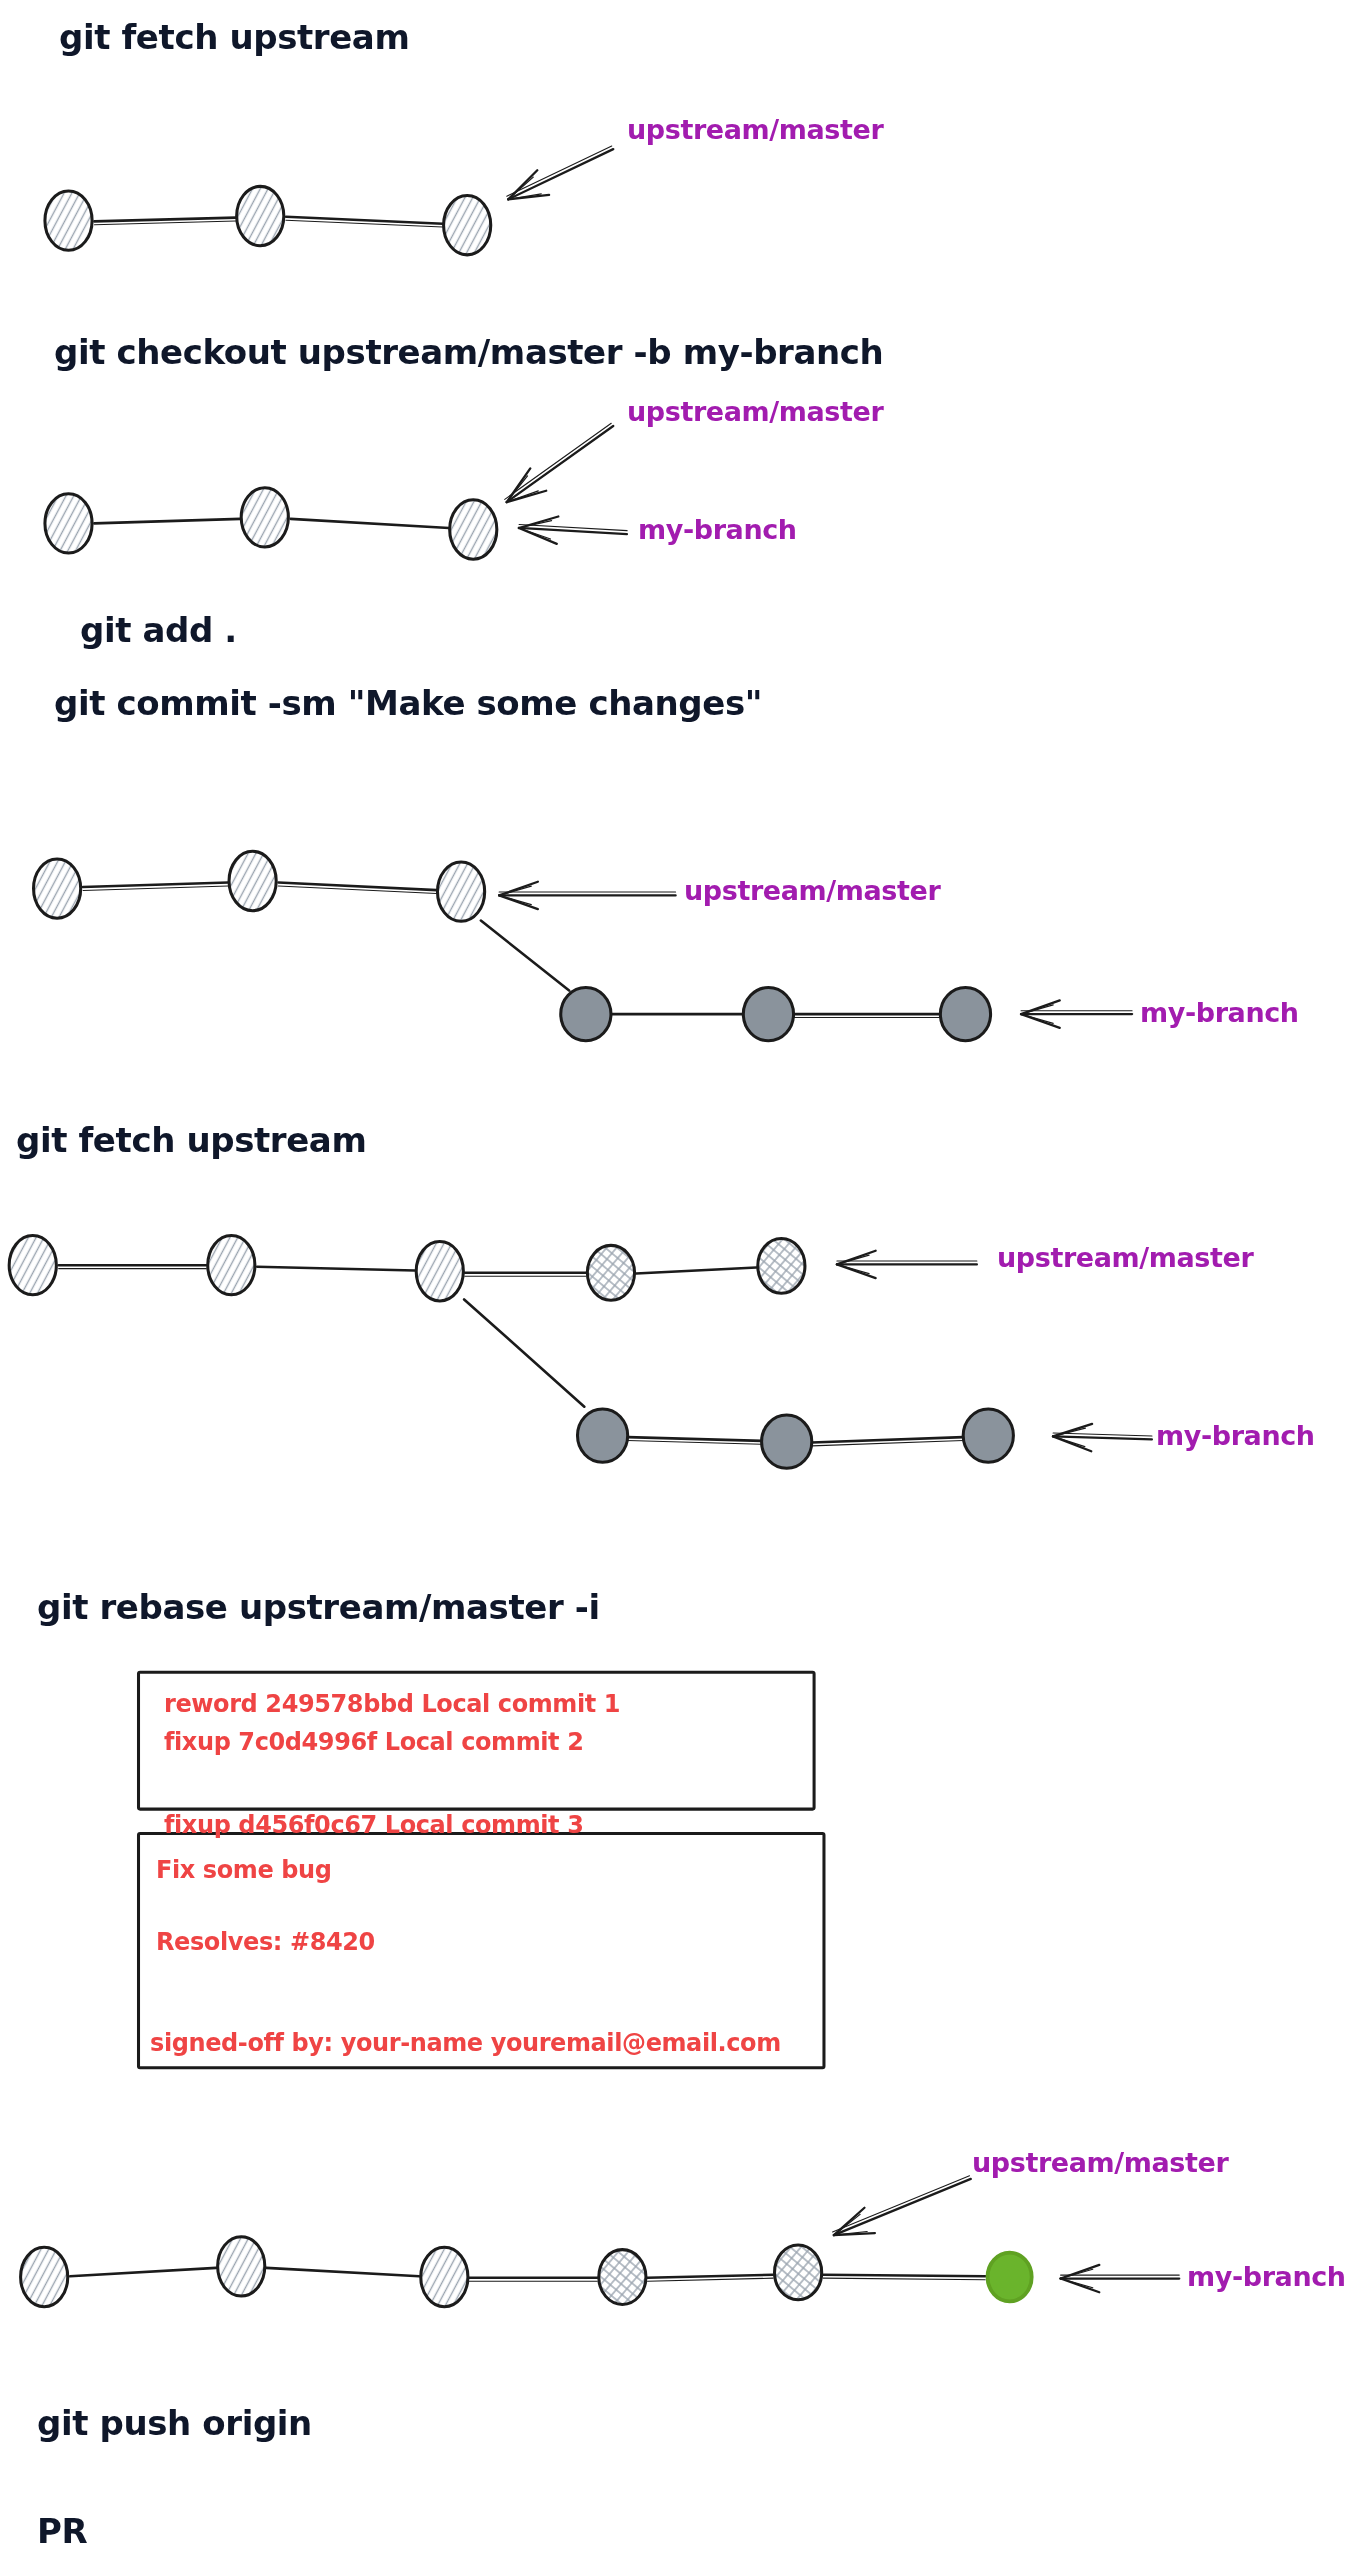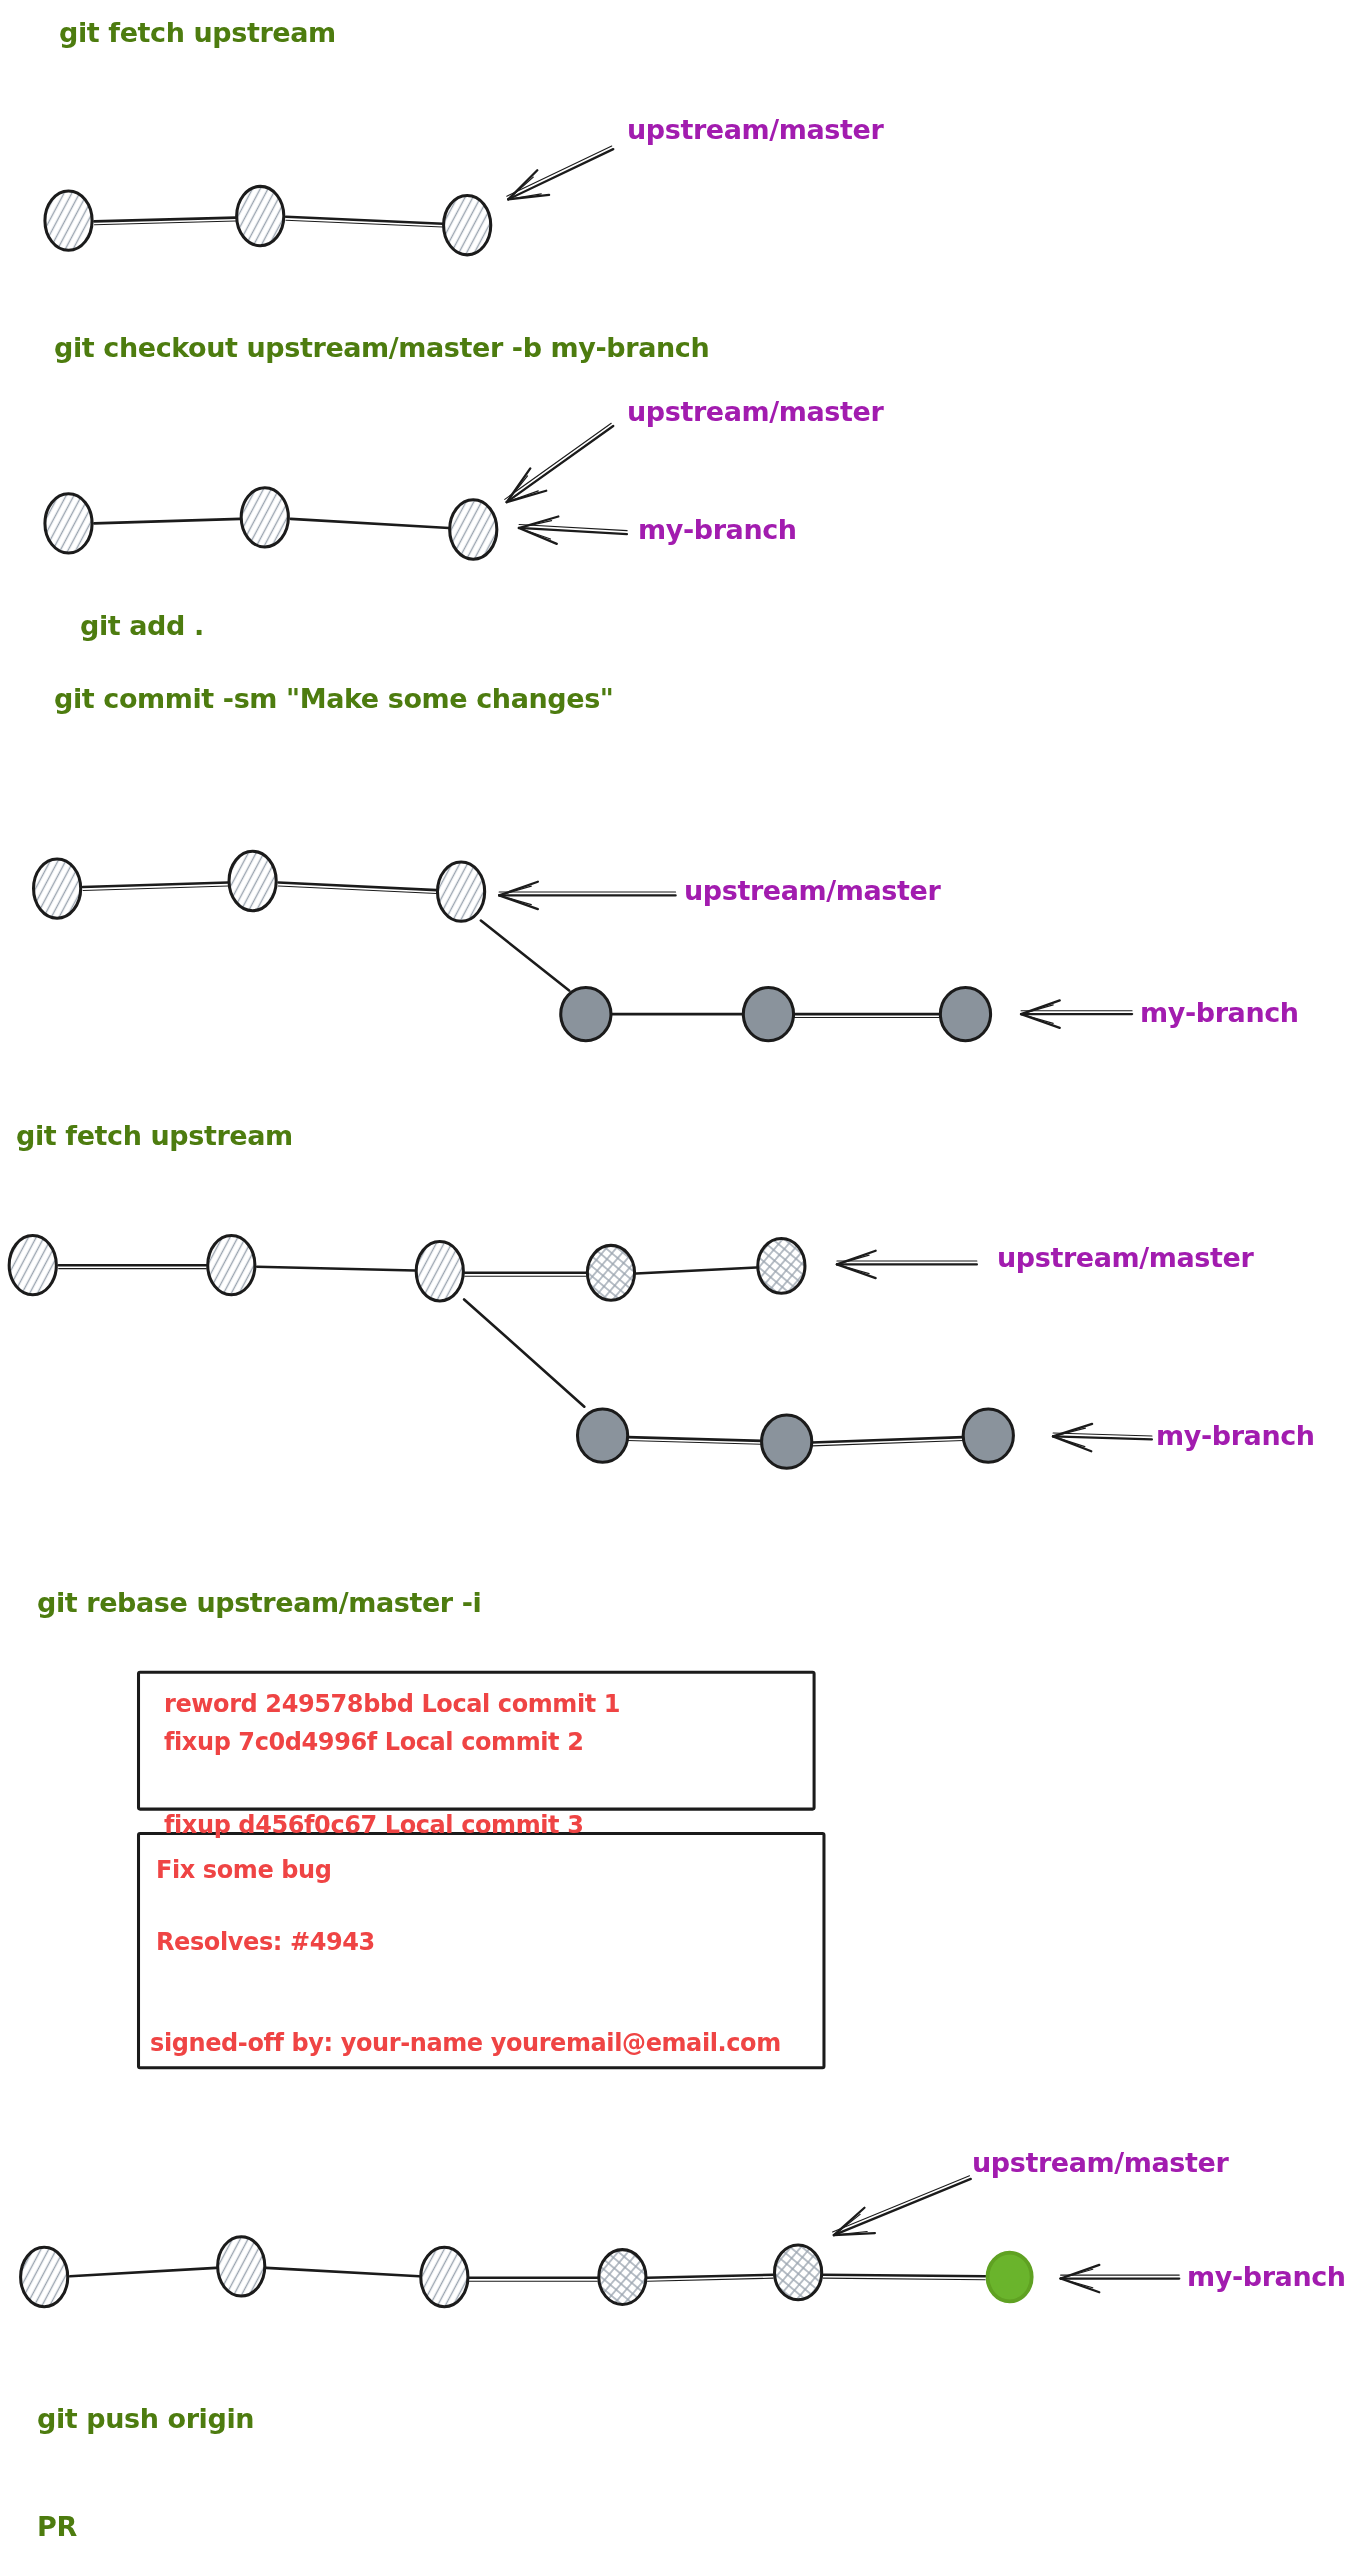--- a/index.html
+++ b/index.html
@@ -7,23 +7,23 @@
     position:relative;
     width:1352px;
     height:2576px;
     background:#ffffff;
     font-family:"DejaVu Sans", sans-serif;
     overflow:hidden;
   }
   .canvas svg{position:absolute;left:0;top:0;}
   .cmd{
     position:absolute;
-    font-size:27px;
+    font-size:34px;
     font-weight:700;
-    color:#4d7c0f;
+    color:#0f172a;
     white-space:pre;
     letter-spacing:-0.4px;
   }
   .lbl{
     position:absolute;
     font-size:27px;
     font-weight:700;
     color:#a21caf;
     white-space:pre;
     letter-spacing:-0.4px;
@@ -188,17 +188,17 @@
   <div class="lbl" style="left:997px; top:1242px;">upstream/master</div>
   <div class="lbl" style="left:1156px; top:1420px;">my-branch</div>
   <div class="lbl" style="left:972px; top:2147px;">upstream/master</div>
   <div class="lbl" style="left:1187px; top:2261px;">my-branch</div>
 
   <div class="teal" style="left:164px; top:1690px;">reword 249578bbd Local commit 1</div>
   <div class="teal" style="left:164px; top:1728px;">fixup 7c0d4996f Local commit 2</div>
   <div class="teal" style="left:164px; top:1767px;margin-top:44px;">fixup d456f0c67 Local commit 3</div>
 
   <div class="teal" style="left:156px; top:1856px;">Fix some bug</div>
-  <div class="teal" style="left:156px; top:1928px;">Resolves: #4943</div>
+  <div class="teal" style="left:156px; top:1928px;">Resolves: #8420</div>
   <div class="teal" style="left:150px; top:2001px;margin-top:28px;">signed-off by: your-name youremail@email.com</div>
 
 </div>
 
 
 </body></html>

